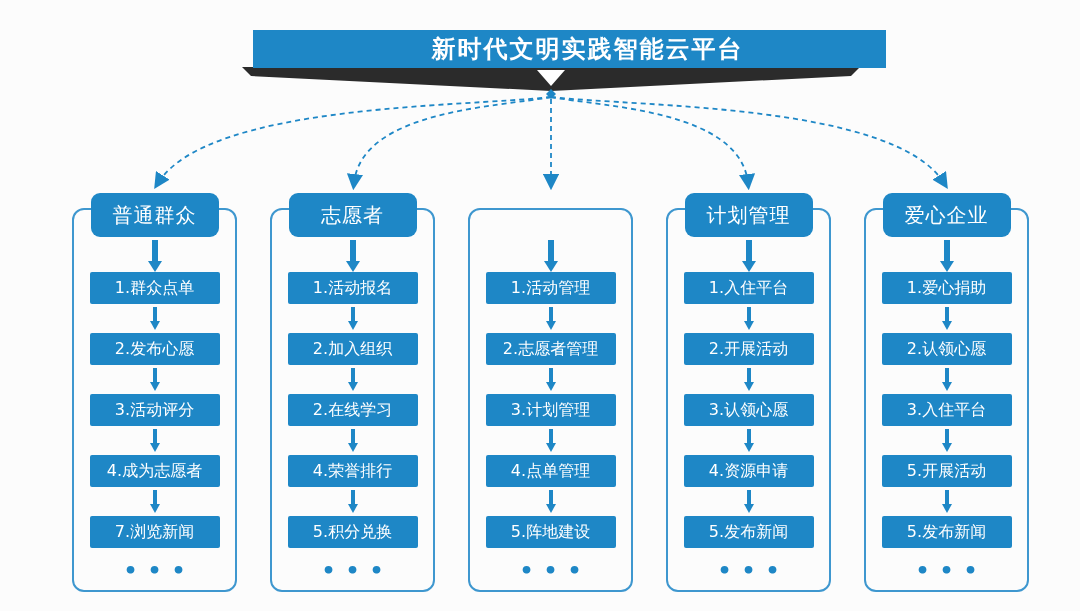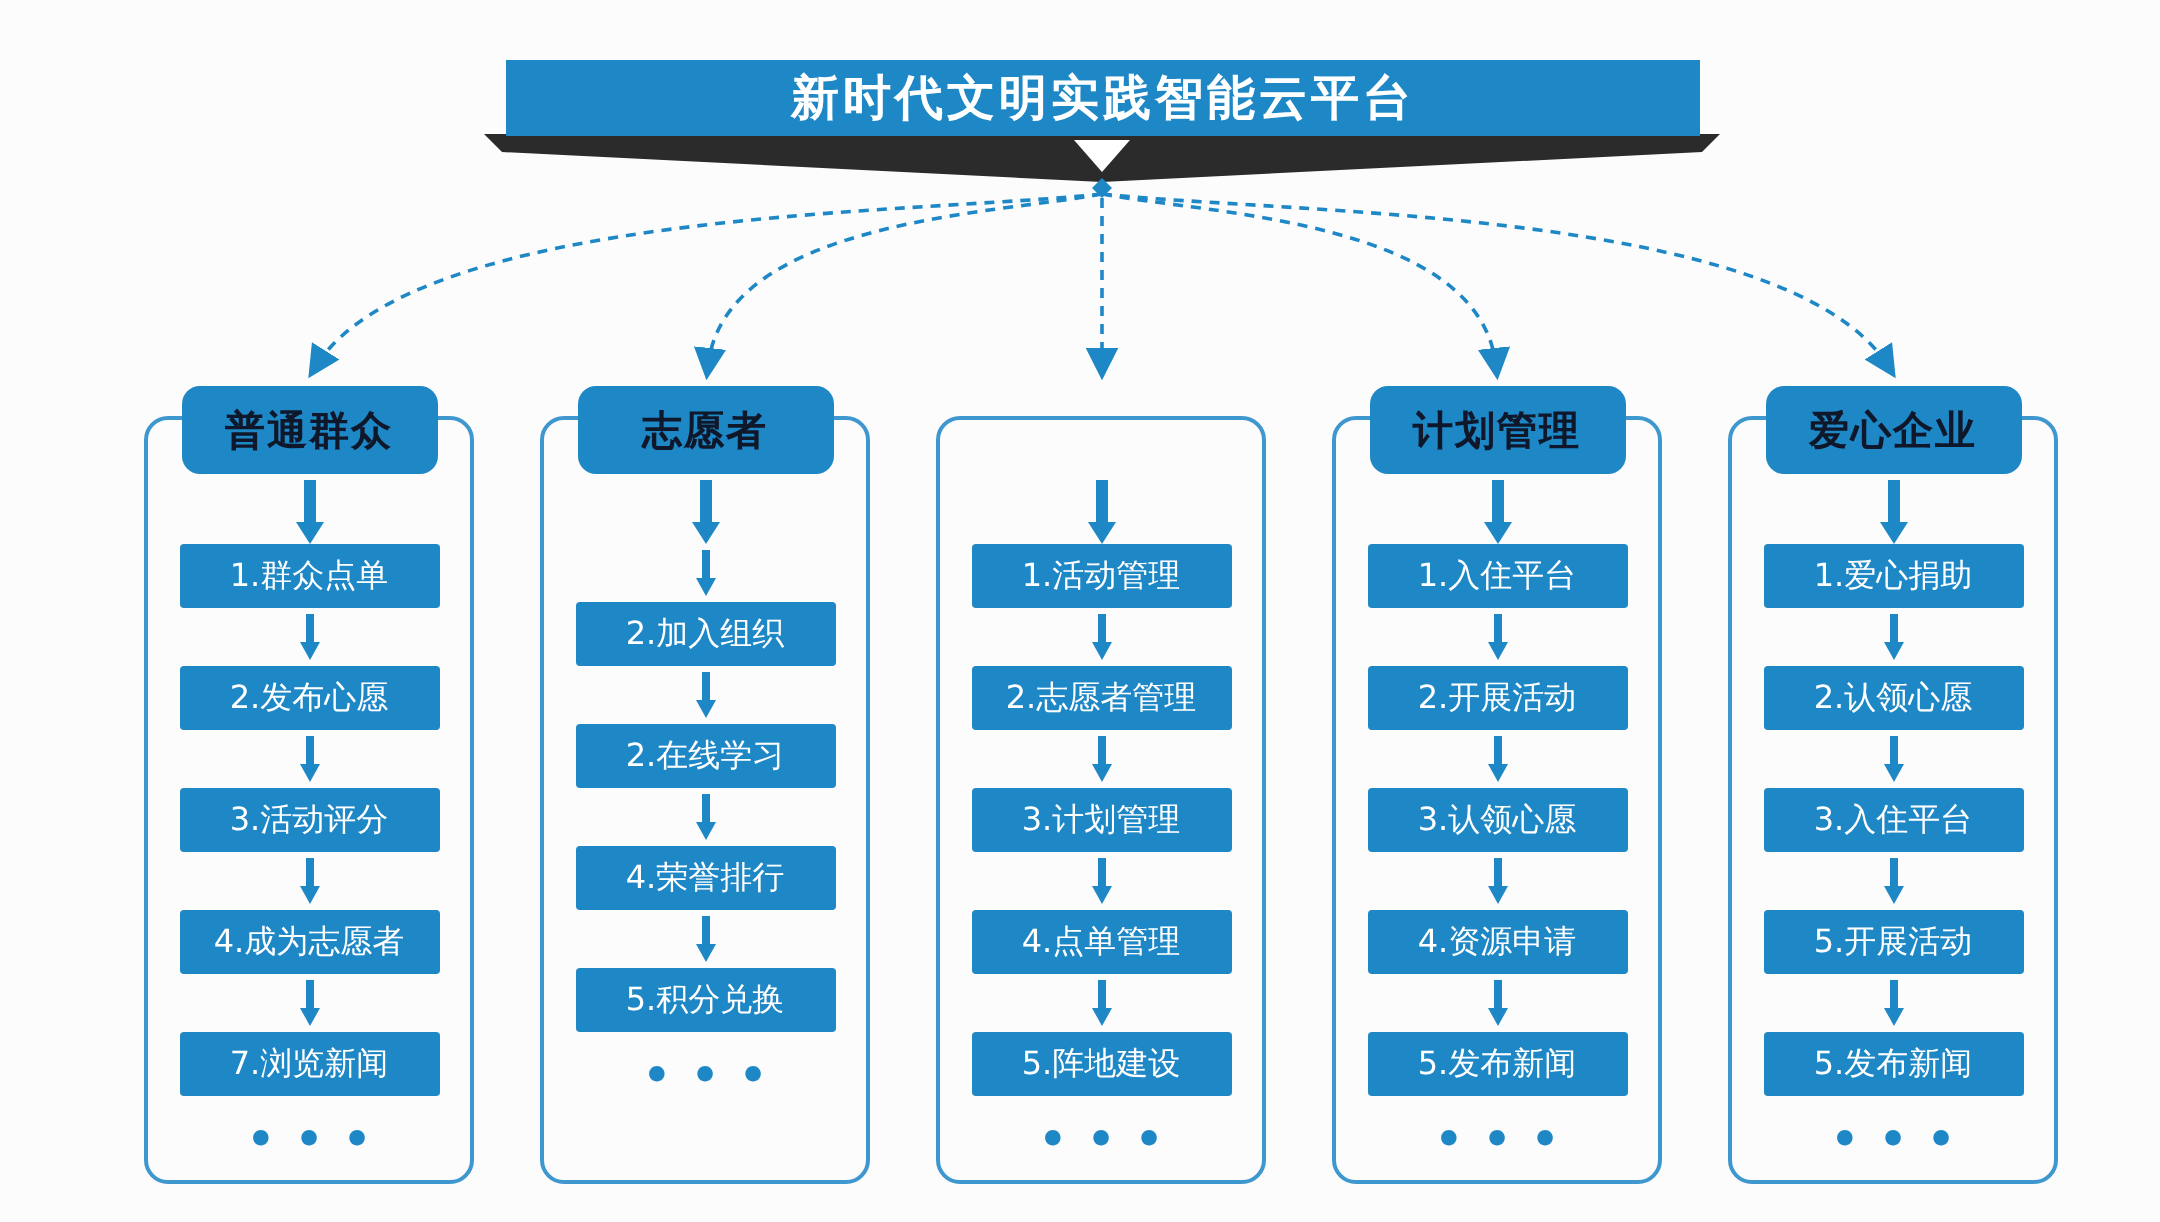--- a/index.html
+++ b/index.html
@@ -13,33 +13,34 @@
     position:relative;width:1080px;height:611px;background:var(--bg);
     overflow:hidden;
     font-family:"DejaVu Sans","Liberation Sans",sans-serif;
   }
   
   .banner{
     position:absolute;left:253px;top:30px;width:597px;height:38px;
     background:var(--blue);color:#fff;font-size:24px;font-weight:bold;
     letter-spacing:2px;display:flex;align-items:center;justify-content:center;
     z-index:3;
+    padding-left:36px;
   }
   svg.overlay{position:absolute;left:0;top:0;width:1080px;height:611px;z-index:1;}
   
   .col{position:absolute;top:193px;width:165px;height:399px;z-index:2;}
   .col1{left:72px}.col2{left:270px}.col3{left:468px}.col4{left:666px}.col5{left:864px}
   .frame{
     position:absolute;top:15px;left:0;right:0;bottom:0;
     border:2px solid var(--frame);border-radius:12px;background:transparent;
   }
   .col-head{
     position:absolute;top:0;left:50%;transform:translateX(-50%);
-    width:128px;height:44px;background:var(--blue);color:#0f172a;
-    font-size:20px;font-weight:bold;letter-spacing:1px;border-radius:9px;
+    width:128px;height:44px;background:var(--blue);color:#ffffff;
+    font-size:20px;font-weight:normal;letter-spacing:1px;border-radius:9px;
     display:flex;align-items:center;justify-content:center;white-space:nowrap;
   }
   .flow{
     position:absolute;top:44px;left:0;width:100%;
     display:flex;flex-direction:column;align-items:center;
   }
   .arrow{display:flex;flex-direction:column;align-items:center;}
   .arrow .shaft{width:4px;background:var(--blue);}
   .arrow .head{width:0;height:0;border-style:solid;border-color:transparent;border-top-color:var(--blue);}
   .arrow.big{margin-top:3px;}
@@ -116,20 +117,21 @@
   </div>
 
   <div class="col col2">
     <div class="frame"></div>
     <div class="col-head">志愿者</div>
     <div class="flow">
       <div class="arrow big">
           <i class="shaft"></i>
           <i class="head"></i>
         </div>
+      <div class="item">1.活动报名</div>
       <div class="arrow sm">
           <i class="shaft"></i>
           <i class="head"></i>
         </div>
       <div class="item">2.加入组织</div>
       <div class="arrow sm">
           <i class="shaft"></i>
           <i class="head"></i>
         </div>
       <div class="item">2.在线学习</div>

